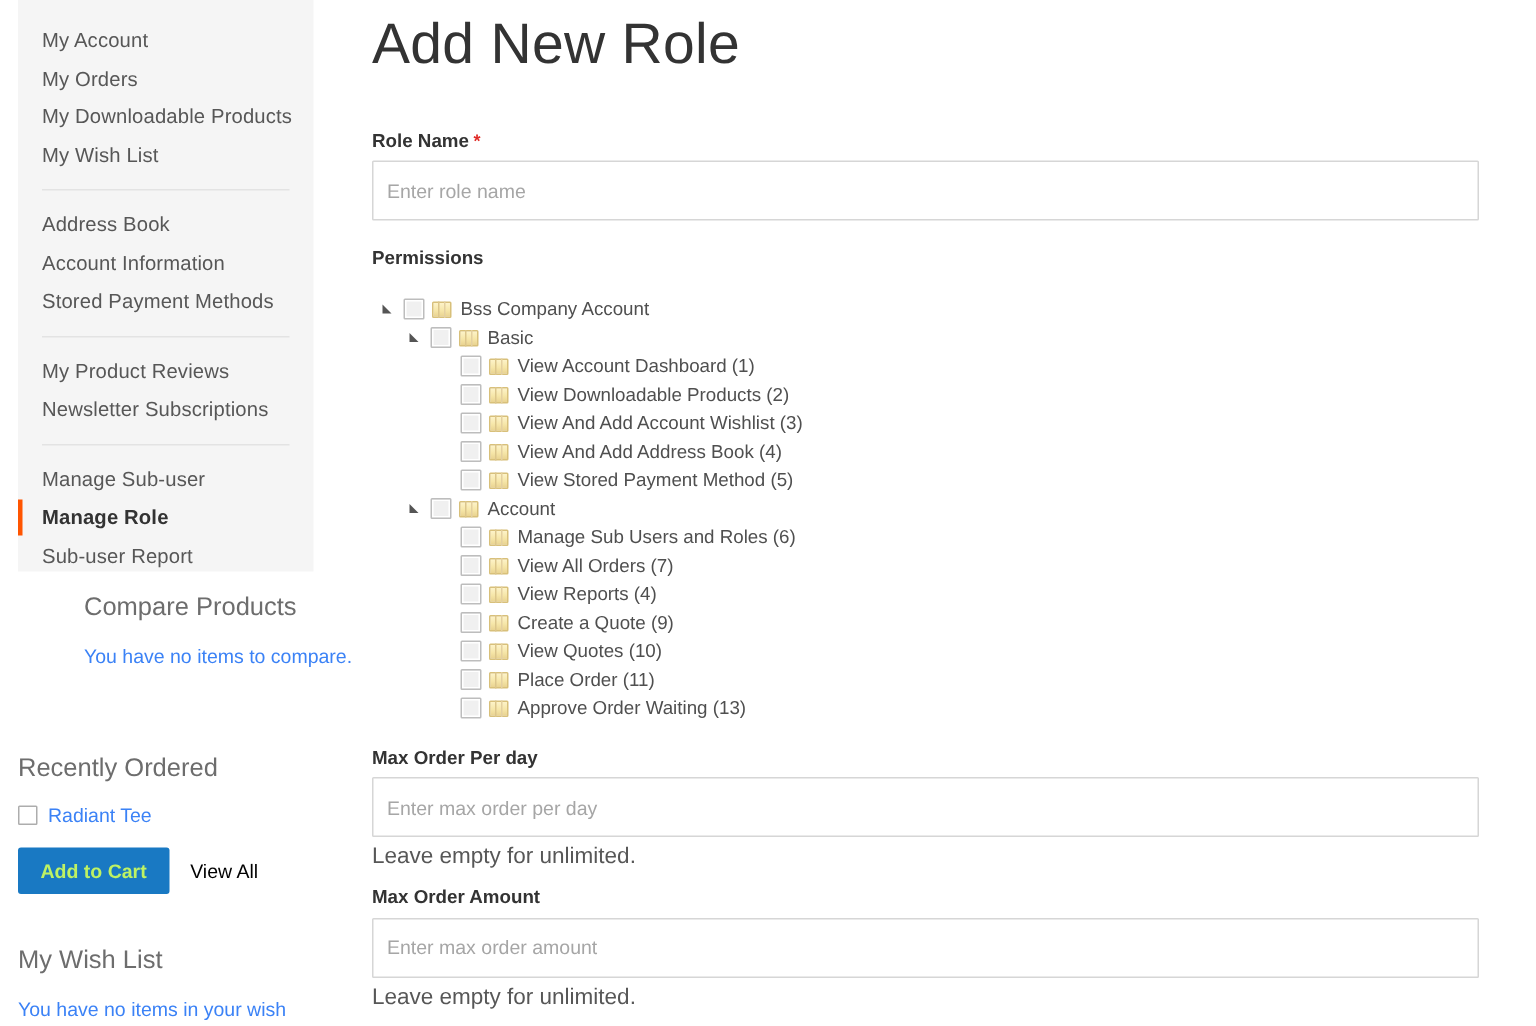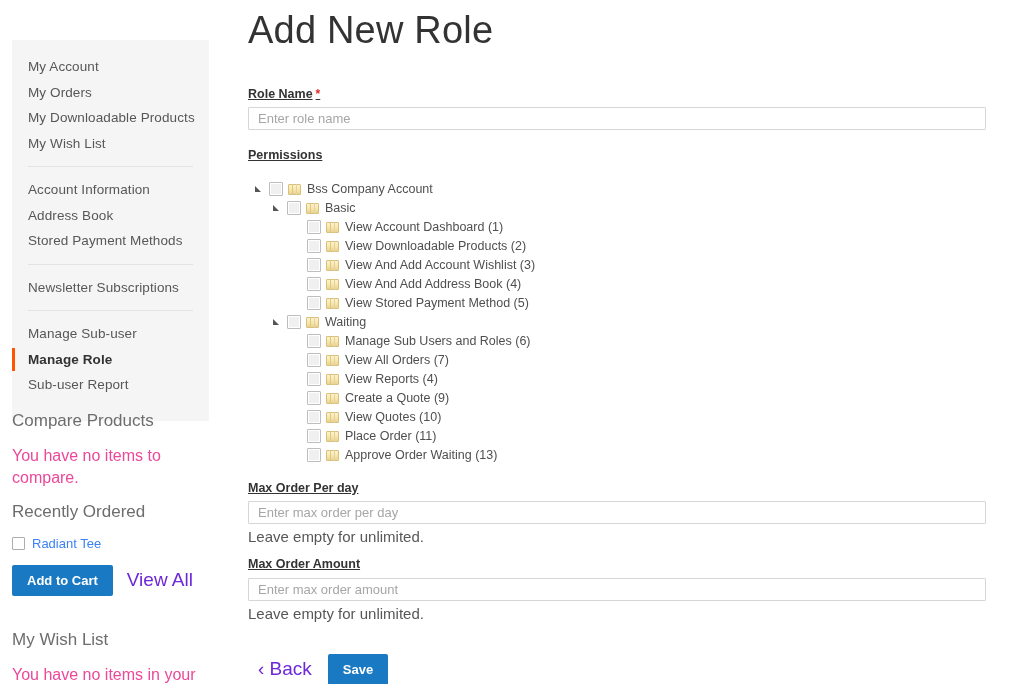--- a/index.html
+++ b/index.html
@@ -26,21 +26,20 @@
   }
   .nav-panel {
     position: absolute;
     left: 12px;
     top: 0;
     width: 197px;
     background: #f5f5f5;
     padding: 14px 0 18px 0;
     box-sizing: border-box;
     height: 381px;
-    margin-top: 40px;
   }
   .nav-item {
     font-size: 13.5px;
     color: #575757;
     line-height: 1;
     padding: 6px 0 6px 16px;
     position: relative;
     cursor: pointer;
     letter-spacing: 0.1px;
   }
@@ -69,22 +68,22 @@
     width: 200px;
   }
   .side-block-title {
     font-size: 17px;
     color: #6d6d6d;
     font-weight: normal;
     margin: 0 0 14px 0;
     line-height: 1.1;
   }
   .side-block-empty {
-    font-size: 16px;
-    color: #ec4899;
+    font-size: 13px;
+    color: #3b82f6;
     line-height: 1.4;
   }
   .ro-item {
     display: flex;
     align-items: center;
     gap: 7px;
     font-size: 13px;
     color: #3b82f6;
     margin-bottom: 14px;
   }
@@ -97,33 +96,33 @@
     display: inline-block;
     cursor: pointer;
   }
   .actions-row {
     display: flex;
     align-items: center;
     gap: 14px;
   }
   .btn-primary {
     background: #1979c3;
-    color: #ffffff;
+    color: #bef264;
     border: none;
     font-family: "Liberation Sans", sans-serif;
     font-size: 13px;
     font-weight: bold;
     padding: 9px 15px;
     cursor: pointer;
     border-radius: 2px;
     line-height: 1;
   }
   .link-blue {
-    color: #6d28d9;
-    font-size: 19px;
+    color: #000000;
+    font-size: 13px;
     text-decoration: none;
     cursor: pointer;
   }
 
   
   #main {
     position: absolute;
     left: 248px;
     top: 0;
     width: 740px;
@@ -135,31 +134,30 @@
     margin: 8px 0 0 0;
     line-height: 1.2;
     letter-spacing: 0.2px;
   }
   .field-label {
     font-size: 12.5px;
     font-weight: bold;
     color: #333333;
     margin: 0 0 7px 0;
     line-height: 1;
-    text-decoration: underline;
   }
   .req-star {
     color: #e02b27;
     font-size: 12px;
     margin-left: 3px;
   }
   .text-input {
     display: block;
     width: 738px;
-    height: 23px;
+    height: 40px;
     box-sizing: border-box;
     border: 1px solid #d6d6d6;
     background: #ffffff;
     font-family: "Liberation Sans", sans-serif;
     font-size: 13px;
     color: #333333;
     padding: 0 9px;
     border-radius: 1px;
     outline: none;
   }
@@ -254,32 +252,33 @@
 <body>
 
 <div id="sidebar">
 
   <nav class="nav-panel" id="account-nav">
       <div class="nav-item"><span>My Account</span></div>
       <div class="nav-item"><span>My Orders</span></div>
       <div class="nav-item"><span>My Downloadable Products</span></div>
       <div class="nav-item"><span>My Wish List</span></div>
       <div class="nav-divider"></div>
+      <div class="nav-item"><span>Address Book</span></div>
       <div class="nav-item"><span>Account Information</span></div>
-      <div class="nav-item"><span>Address Book</span></div>
       <div class="nav-item"><span>Stored Payment Methods</span></div>
       <div class="nav-divider"></div>
+      <div class="nav-item"><span>My Product Reviews</span></div>
       <div class="nav-item"><span>Newsletter Subscriptions</span></div>
       <div class="nav-divider"></div>
       <div class="nav-item"><span>Manage Sub-user</span></div>
       <div class="nav-item current"><span class="active-bar"></span><span>Manage Role</span></div>
       <div class="nav-item"><span>Sub-user Report</span></div>
     </nav>
 
-  <div class="side-block" id="compare-block" style="top:412px;">
+  <div class="side-block" id="compare-block" style="top:396px;margin-left:44px;">
     <h3 class="side-block-title">Compare Products</h3>
     <div class="side-block-empty">You have no items to compare.</div>
   </div>
 
   <div class="side-block" id="recent-block" style="top:503px;">
     <h3 class="side-block-title">Recently Ordered</h3>
     <div id="recent-items">
         <div class="ro-item">
           <span class="ro-checkbox"></span>
           <span>Radiant Tee</span>
@@ -377,21 +376,21 @@
           <span class="tree-label">View Stored Payment Method (5)</span>
         </div>
         <div class="tree-row lvl-1">
           <span class="tree-toggle open"></span>
           <span class="tree-check"></span>
           <span class="folder-icon">
             <span class="fb"></span>
             <span class="fl"></span>
             <span class="fl2"></span>
           </span>
-          <span class="tree-label">Waiting</span>
+          <span class="tree-label">Account</span>
         </div>
         <div class="tree-row lvl-2">
           <span class="tree-check"></span>
           <span class="folder-icon">
             <span class="fb"></span>
             <span class="fl"></span>
             <span class="fl2"></span>
           </span>
           <span class="tree-label">Manage Sub Users and Roles (6)</span>
         </div>

